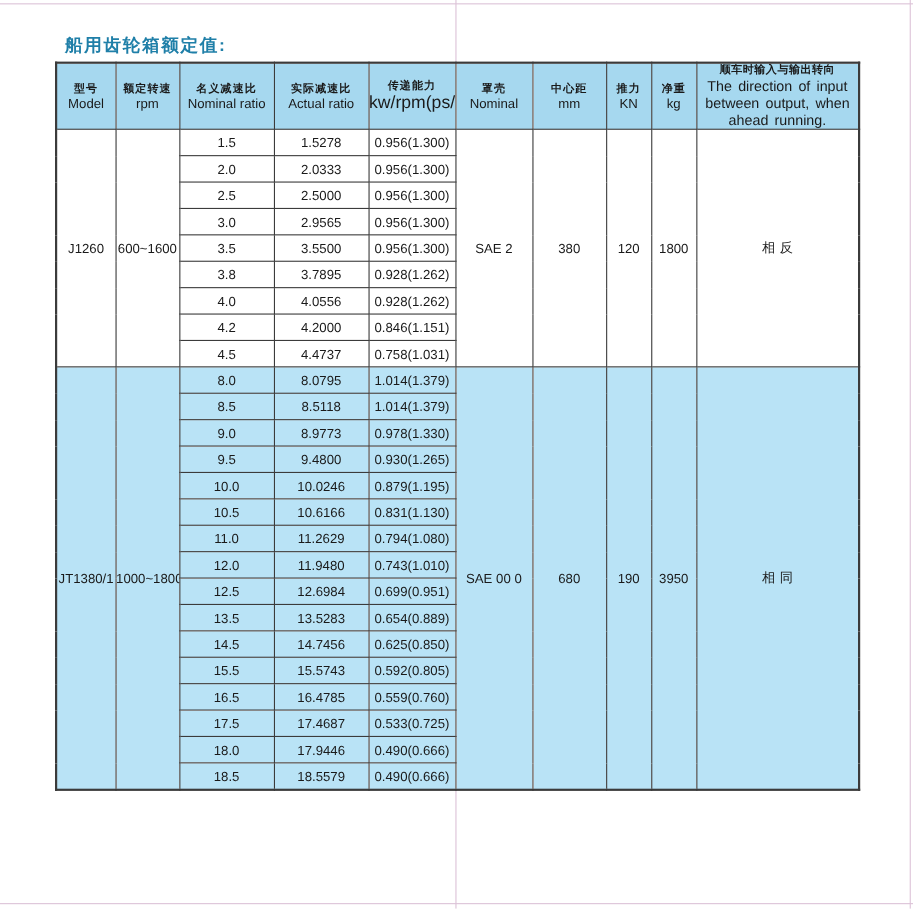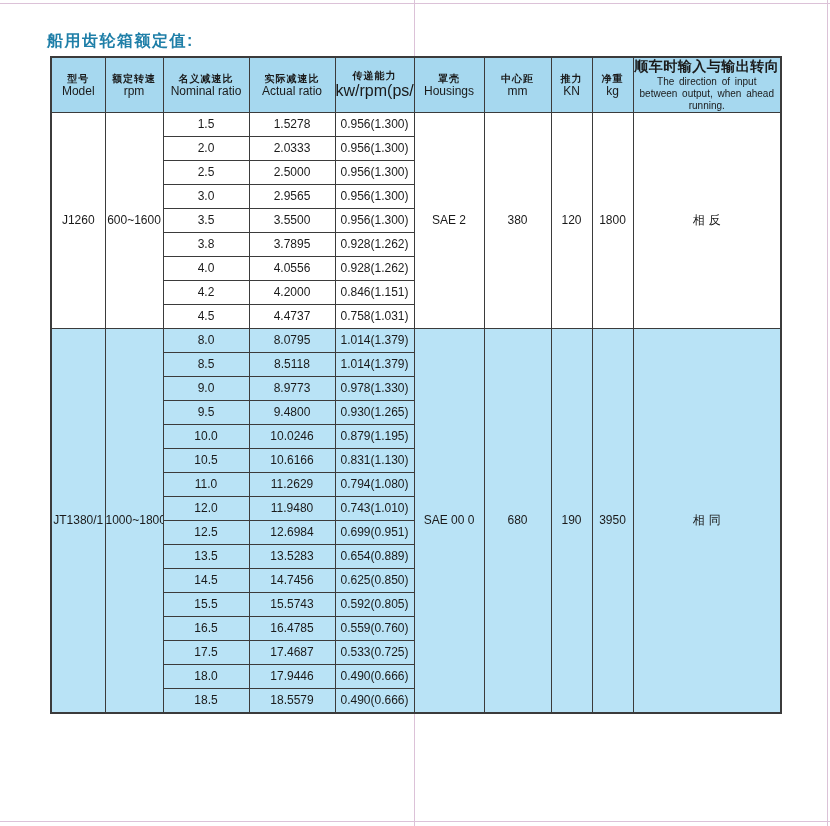--- a/index.html
+++ b/index.html
@@ -5,41 +5,41 @@
   html,body{margin:0;padding:0}
   body{
     width:830px;height:826px;position:relative;background:#ffffff;overflow:hidden;
     font-family:"Liberation Sans","DejaVu Sans",sans-serif;
   }
   .guide{position:absolute;background:var(--c-guide,#dcc2d8);z-index:0}
   .guide-h{left:0;width:830px;height:1px}
   .guide-v{top:0;height:826px;width:1px}
 
   .page-title{
-    position:absolute;left:47px;top:31px;z-index:2;
+    position:absolute;left:59px;top:31px;z-index:2;
     font-size:16px;font-weight:bold;color:var(--c-title,#1f7fa8);letter-spacing:1.5px;
   }
 
   .ratings-table{
     position:absolute;left:50px;top:56px;z-index:1;
     width:730px;table-layout:fixed;border-collapse:collapse;background:#ffffff;
     border:2px solid var(--c-border,#3b3b3b);
   }
   .ratings-table th,.ratings-table td{
     border:1px solid var(--c-border,#3b3b3b);
     text-align:center;vertical-align:middle;color:#1a1a1a;padding:0;overflow:hidden;
   }
   .ratings-table thead th{background:var(--c-header-bg,#a6d8ef);height:40px}
   .ratings-table tbody td{height:23px;font-size:12px;background:#ffffff}
   .ratings-table tbody tr.hl td{background:var(--c-hl-bg,#b9e3f6)}
   .th-zh{font-size:10px;font-weight:bold;letter-spacing:1px;line-height:1.3}
   .th-en{font-size:12px;font-weight:normal;line-height:1.1}
   .ratings-table thead th:nth-child(5) .th-en{font-size:16px}
-  th.dir-head .th-zh{font-size:14px;letter-spacing:.5px;line-height:1.25}
-  th.dir-head .th-en{font-size:10px;line-height:1.2;word-spacing:2px;padding:0 4px}
+  th.dir-head .th-zh{font-size:10px;letter-spacing:.5px;line-height:1.25}
+  th.dir-head .th-en{font-size:13px;line-height:1.2;word-spacing:2px;padding:0 4px}
   td.direction-cell{font-size:13px;letter-spacing:4px;text-indent:4px}
 </style>
 </head>
 <body>
 
 <div class="guide guide-h" style="top:3px"></div>
 <div class="guide guide-h" style="top:821px"></div>
 <div class="guide guide-v" style="left:414px"></div>
 <div class="guide guide-v" style="left:827px"></div>
 
@@ -75,21 +75,21 @@
         <th>
           <div class="th-zh">实际减速比</div>
           <div class="th-en">Actual ratio</div>
         </th>
         <th>
           <div class="th-zh">传递能力</div>
           <div class="th-en">kw/rpm(ps/rpm)</div>
         </th>
         <th>
           <div class="th-zh">罩壳</div>
-          <div class="th-en">Housings</div>
+          <div class="th-en">Nominal</div>
         </th>
         <th>
           <div class="th-zh">中心距</div>
           <div class="th-en">mm</div>
         </th>
         <th>
           <div class="th-zh">推力</div>
           <div class="th-en">KN</div>
         </th>
         <th>

